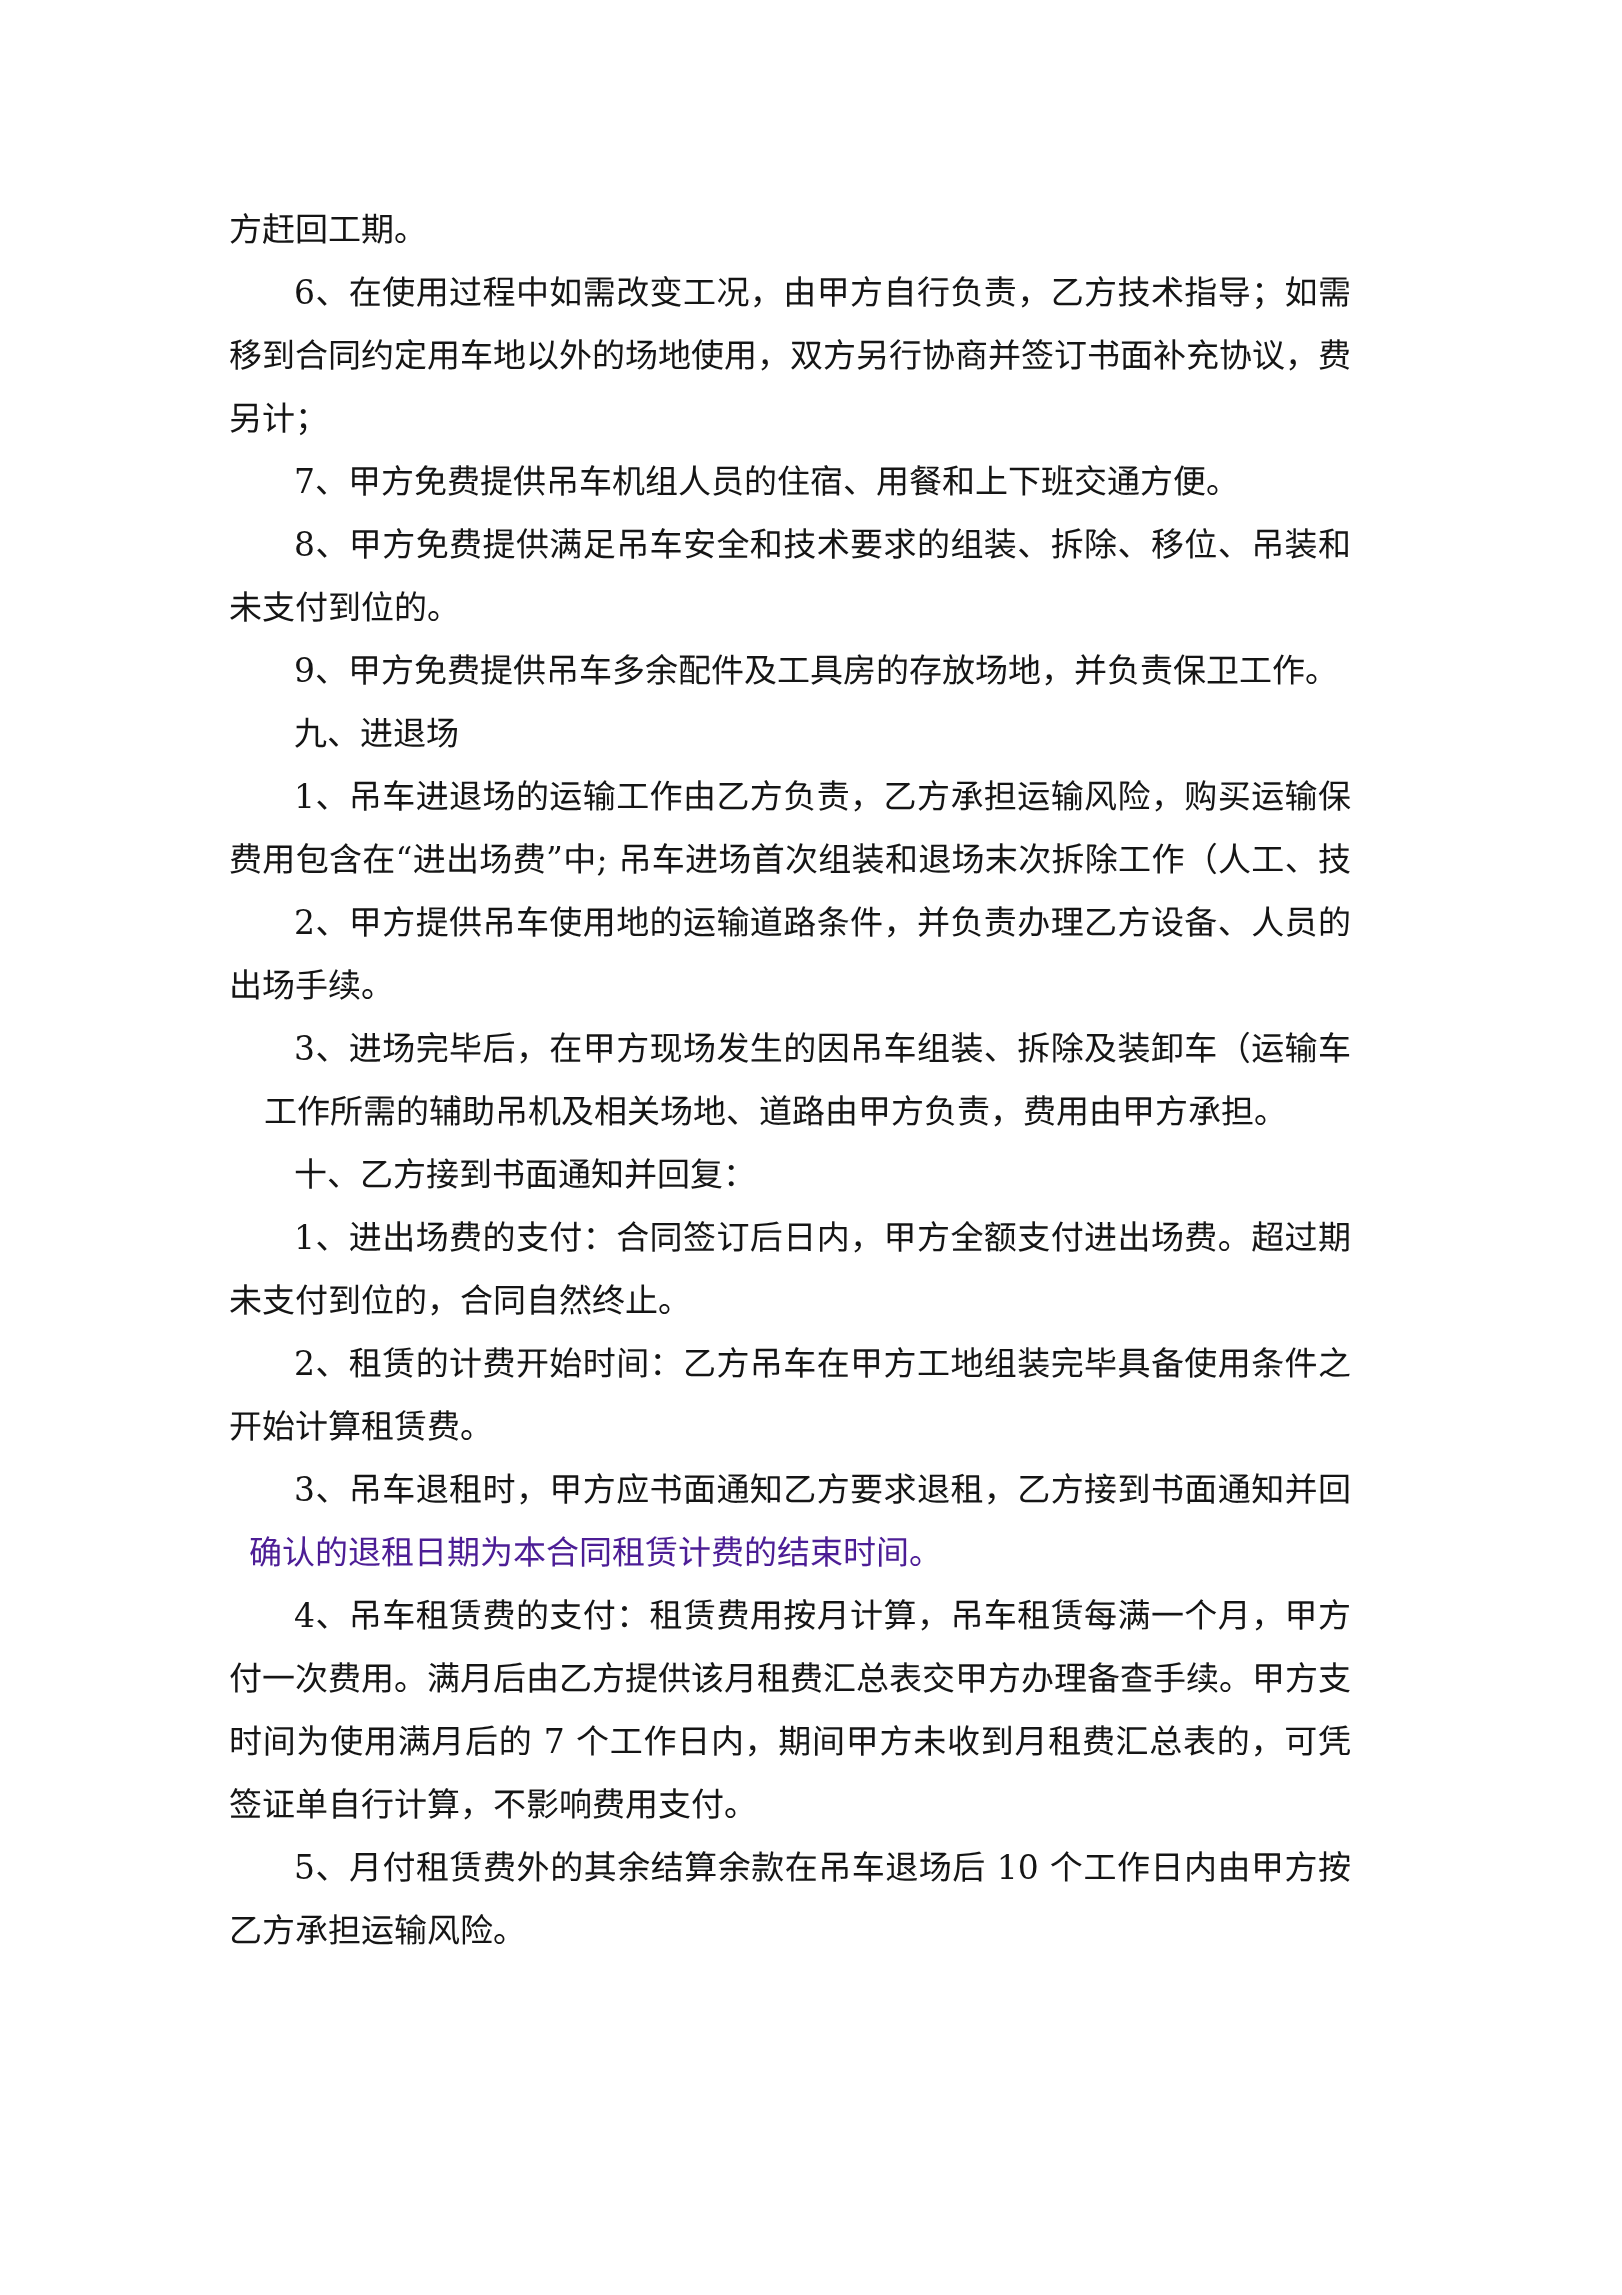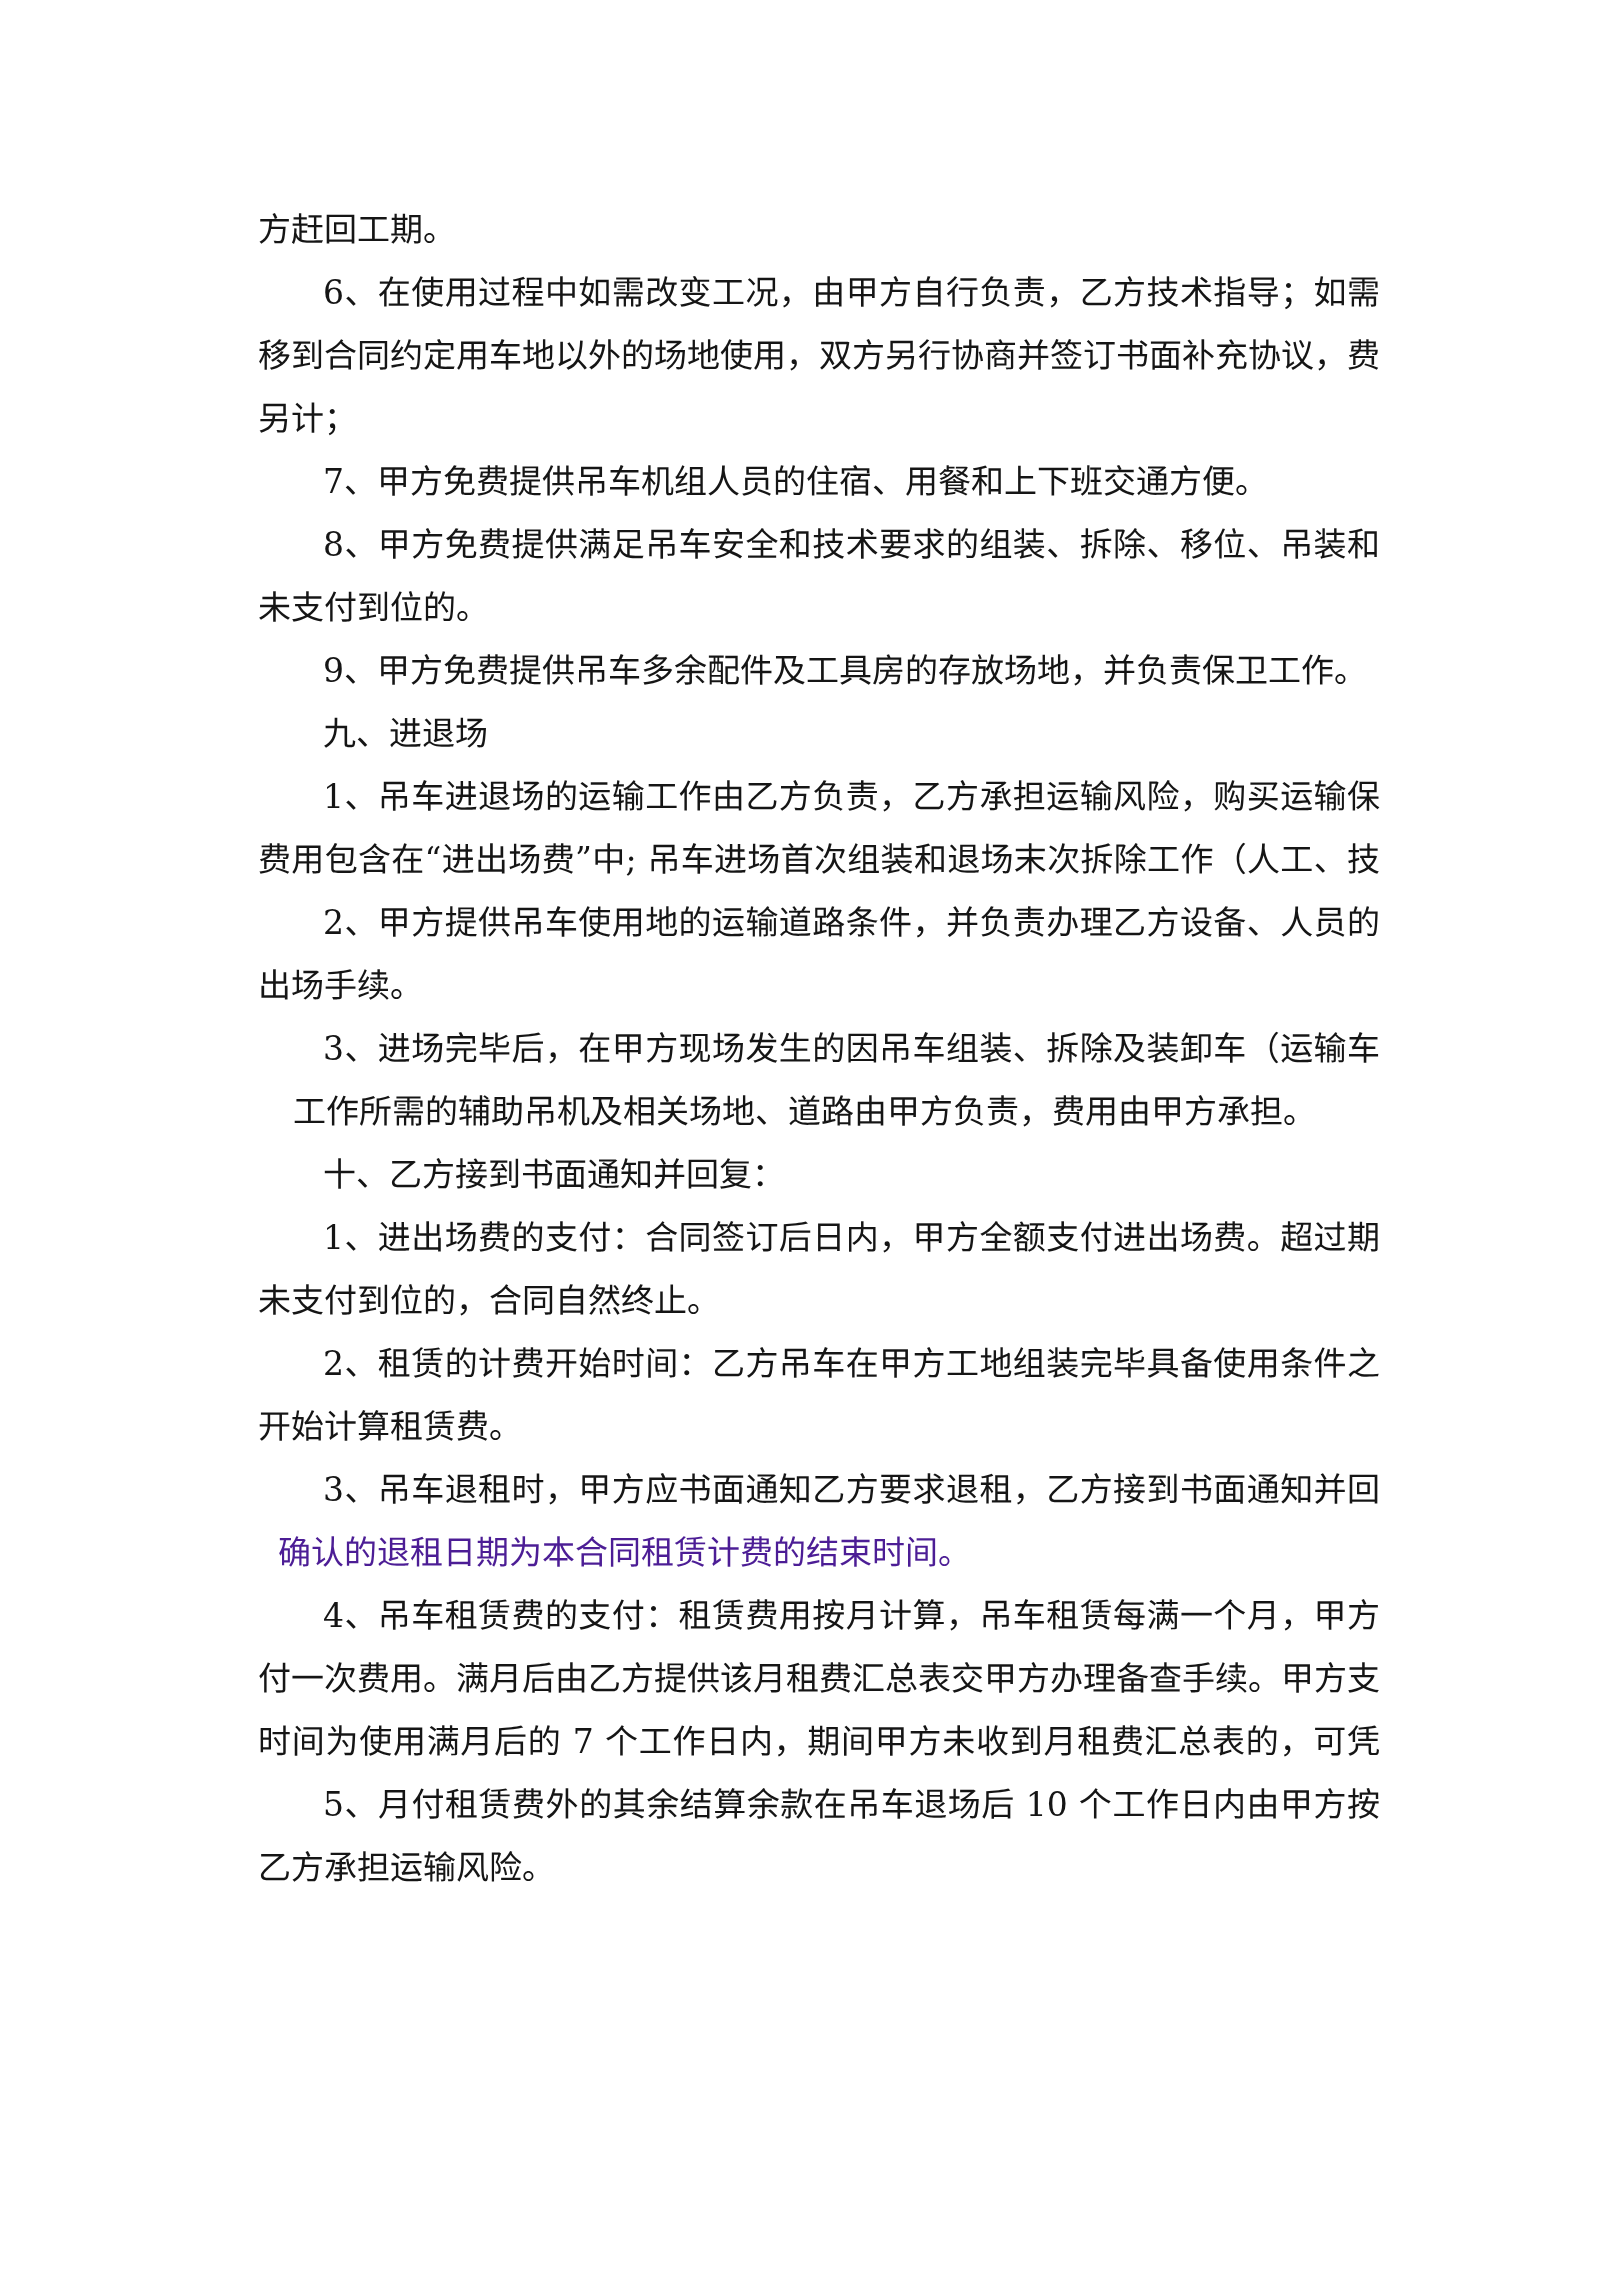--- a/index.html
+++ b/index.html
@@ -14,21 +14,21 @@
   }
   .page {
     position: relative;
     width: 1623px;
     height: 2295px;
     background: #ffffff;
     overflow: hidden;
   }
   .text-block {
     position: absolute;
-    left: 258px;
+    left: 229px;
     top: 198px;
     width: 1122px;
   }
   .line {
     height: 63px;
     line-height: 63px;
     font-size: 33px;
     letter-spacing: 0;
     color: #151515;
     white-space: pre;
@@ -68,17 +68,18 @@
       <div class="line indent" style="color: rgb(21, 21, 21);">十、乙方接到书面通知并回复：</div>
       <div class="line indent full" style="color: rgb(21, 21, 21);">1、进出场费的支付：合同签订后日内，甲方全额支付进出场费。超过期限</div>
       <div class="line" style="color: rgb(21, 21, 21);">未支付到位的，合同自然终止。</div>
       <div class="line indent full" style="color: rgb(21, 21, 21);">2、租赁的计费开始时间：乙方吊车在甲方工地组装完毕具备使用条件之日，</div>
       <div class="line" style="color: rgb(21, 21, 21);">开始计算租赁费。</div>
       <div class="line indent full" style="color: rgb(21, 21, 21);">3、吊车退租时，甲方应书面通知乙方要求退租，乙方接到书面通知并回复</div>
       <div class="line" style="color: #4c1d95; margin-left: 20px;">确认的退租日期为本合同租赁计费的结束时间。</div>
       <div class="line indent full" style="color: rgb(21, 21, 21);">4、吊车租赁费的支付：租赁费用按月计算，吊车租赁每满一个月，甲方支</div>
       <div class="line full" style="color: rgb(21, 21, 21);">付一次费用。满月后由乙方提供该月租费汇总表交甲方办理备查手续。甲方支付</div>
       <div class="line full" style="color: rgb(21, 21, 21);">时间为使用满月后的 7 个工作日内，期间甲方未收到月租费汇总表的，可凭留底</div>
+      <div class="line" style="color: rgb(21, 21, 21);">签证单自行计算，不影响费用支付。</div>
       <div class="line indent full" style="color: rgb(21, 21, 21);">5、月付租赁费外的其余结算余款在吊车退场后 10 个工作日内由甲方按照实</div>
       <div class="line" style="color: rgb(21, 21, 21);">乙方承担运输风险。</div>
     </div>
 </div>
 
 
 </body></html>

